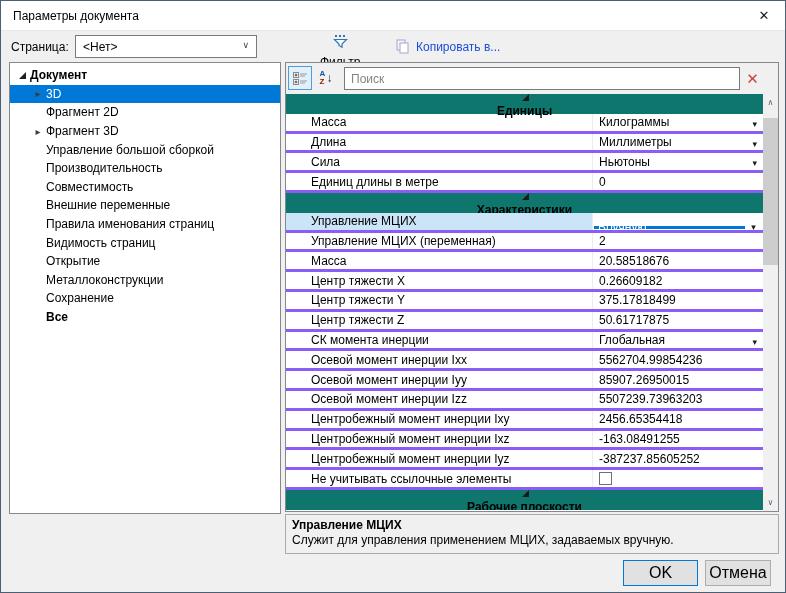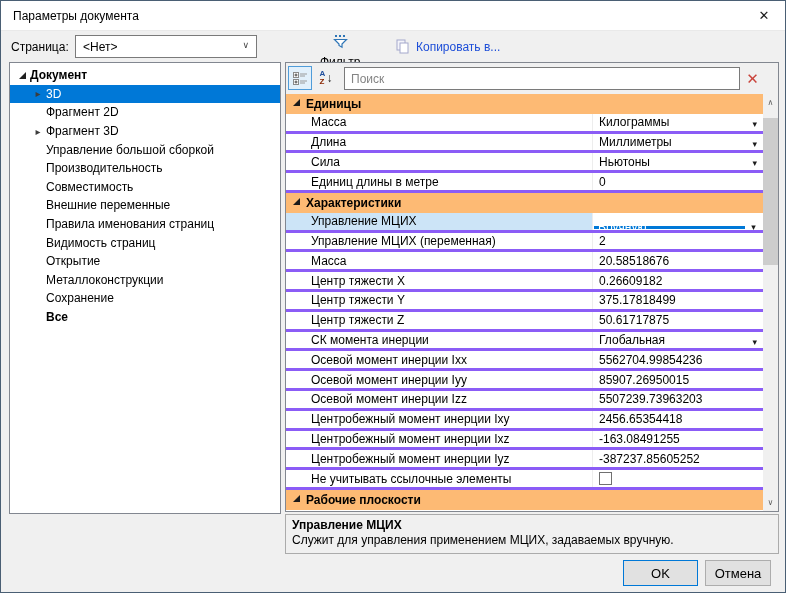--- a/index.html
+++ b/index.html
@@ -42,21 +42,21 @@
   .az { display:flex; align-items:center; }
   .az .col { display:flex; flex-direction:column; font-size:8px; line-height:8px; font-weight:bold; }
   .az .a { color:#1f4e9c; } .az .z { color:#8b2500; }
   .az .arr { font-size:12px; margin-left:1px; color:#222; }
   .searchbox { position:absolute; left:58px; top:4px; width:396px; height:23px; background:#fff; border:1px solid #7a7a7a; padding:0 6px; font-family:inherit; font-size:12px; }
   .searchbox::placeholder { color:#848484; opacity:1; }
   .clearx { position:absolute; left:456px; top:4px; width:21px; height:23px; display:flex; align-items:center; justify-content:center; color:#c9433b; font-size:15px; font-weight:bold; }
 
   
   .grid { position:absolute; left:0; top:31px; width:477px; height:416px; background:#fff; overflow:hidden; }
-  .gcat { height:19.8px; background:#fdba74; display:flex; align-items:center; font-weight:bold; }
+  .gcat { height:19.8px; background:#0f766e; display:flex; align-items:center; font-weight:bold;flex-direction:column; }
   .ctri { width:0; height:0; border-left:7px solid transparent; border-bottom:7px solid #1a1a1a; margin:0 6px 3px 7px; }
   .grow { height:19.8px; display:flex; background:#fff; border-bottom:3px solid #8b5cf6; }
   .gl { width:307px; flex:none; padding-left:25px; display:flex; align-items:center; border-right:1px solid #ededed; overflow:hidden; white-space:nowrap; }
   .gv { flex:1; display:flex; align-items:center; padding-left:6px; position:relative; overflow:hidden; white-space:nowrap; }
   .gv .drop { position:absolute; right:6px; top:5px; font-size:9px; color:#1a1a1a; }
   .grow.rowsel .gl { background:#cce4f7; }
   .grow.rowsel .gv { padding:13px 1px 1px 1px; }
   .combosel { flex:1; height:100%; background:#0078d7; color:#fff; display:flex; align-items:center; padding-left:4px; }
   .combobtn { width:17px; height:100%; display:flex; align-items:center; justify-content:center; font-size:9px; color:#1a1a1a; background:#fff; }
   .cbx { width:13px; height:13px; border:1px solid #707070; background:#fff; }
@@ -66,21 +66,21 @@
   .sarrow { position:absolute; left:0; width:15px; height:15px; display:flex; align-items:center; justify-content:center; font-size:8px; color:#5f5f5f; }
   .sarrow.up { top:1px; } .sarrow.down { bottom:1px; }
   .sthumb { position:absolute; left:0; top:24px; width:15px; height:147px; background:#cdcdcd; }
 
   
   .descpanel { position:absolute; left:284px; top:513px; width:494px; height:40px; background:#f0f0f0; border:1px solid #ababab; padding:3px 6px; }
   .desctitle { font-weight:bold; }
   .desctext { margin-top:1px; }
 
   
-  .btn { position:absolute; top:559px; height:26px; background:#e1e1e1; border:1px solid #adadad; font-family:inherit; font-size:13px; display:flex; align-items:center; justify-content:center; }
+  .btn { position:absolute; top:559px; height:26px; background:#e1e1e1; border:1px solid #adadad; font-family:inherit; font-size:16px; display:flex; align-items:center; justify-content:center; }
   .btn.ok { left:622px; width:75px; border:1px solid #0078d7; }
   .btn.cancel { left:704px; width:66px; }
 
   svg { display:block; }
 </style>
 </head>
 <body>
 
 <div class="dialog">
 

